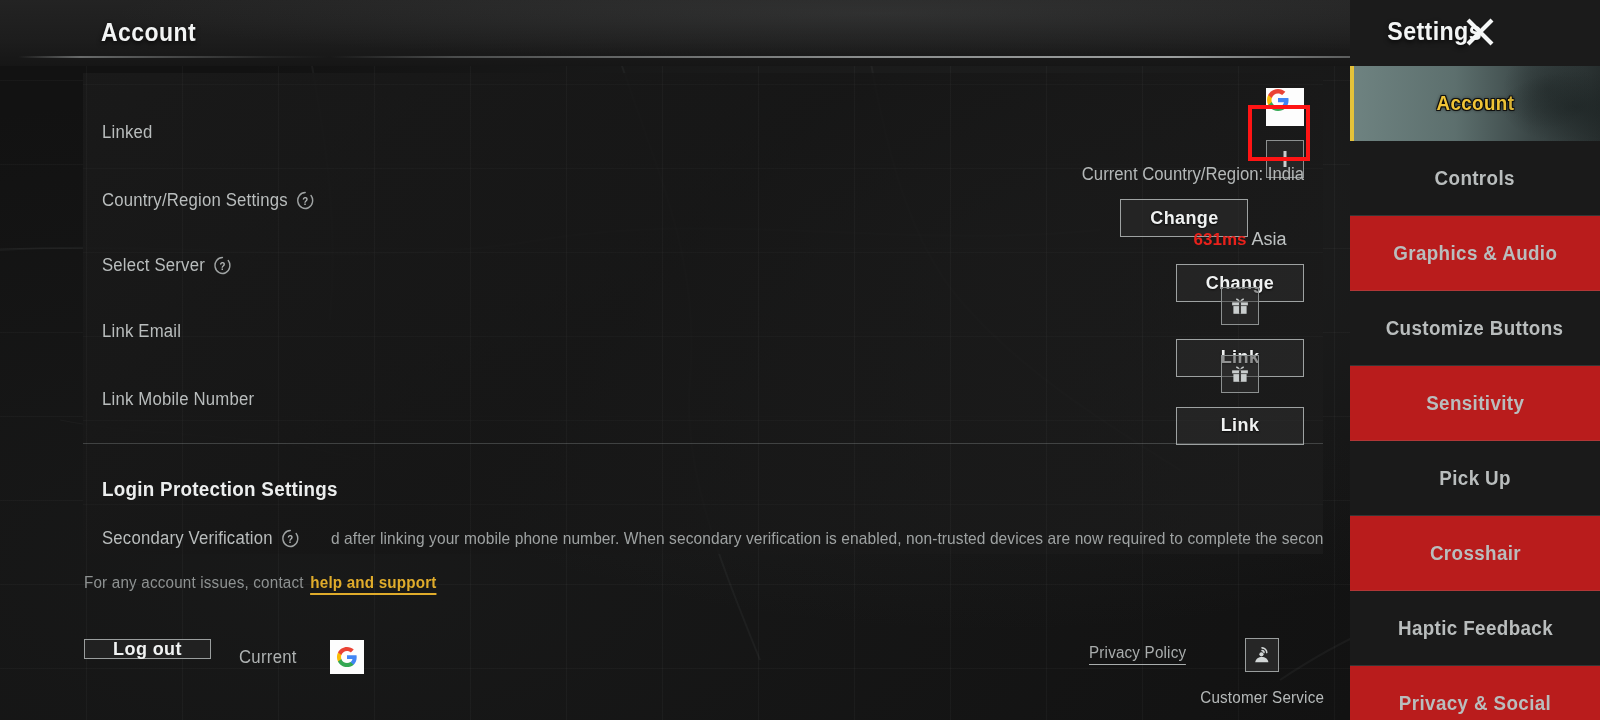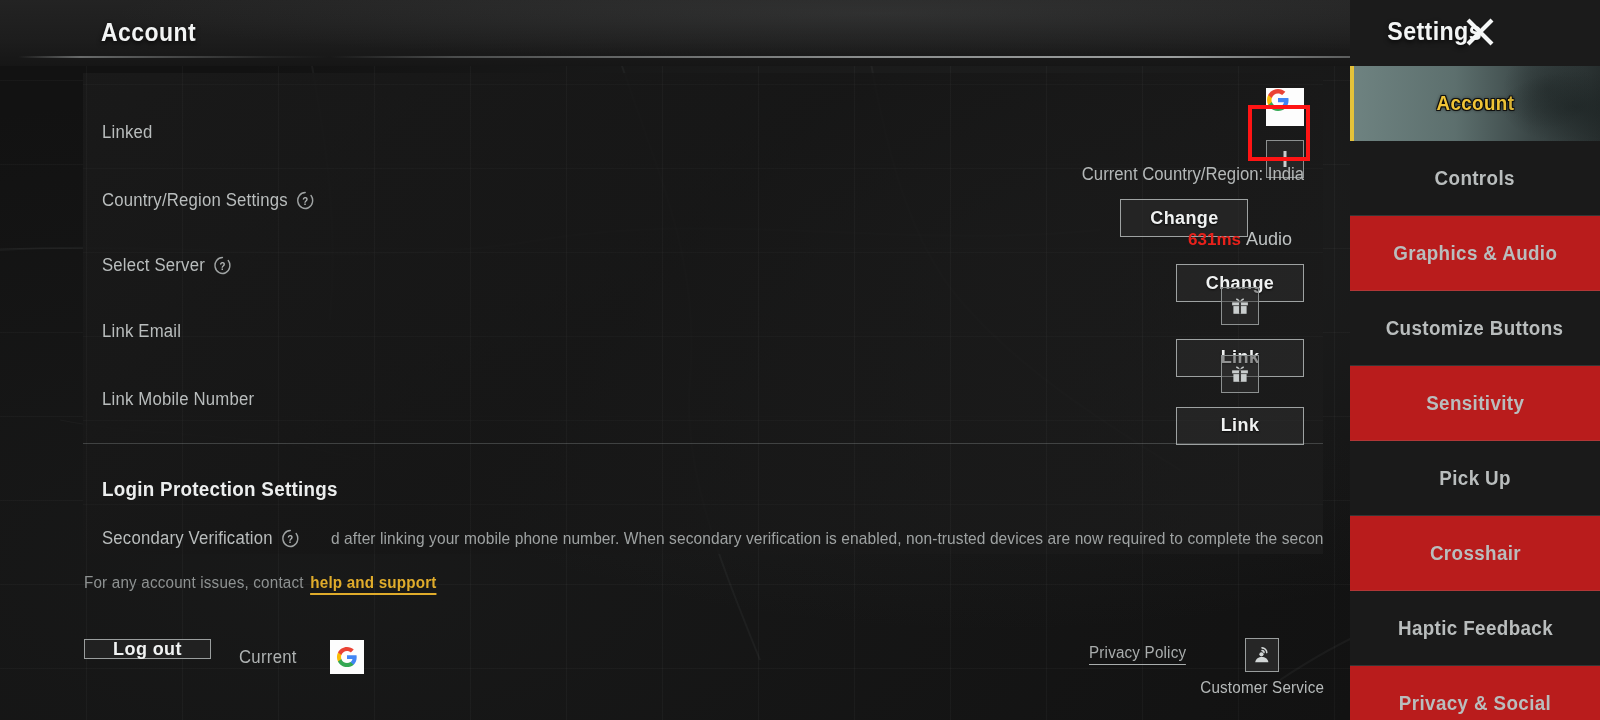--- a/index.html
+++ b/index.html
@@ -195,21 +195,21 @@
   }
 
   .privacy-link {
     position: absolute; left: 1089px; top: 644px;
     font-size: 16px; color: #a9adad; letter-spacing: .2px;
     border-bottom: 1px solid #a9adad; padding-bottom: 2px; cursor: pointer;
     transform: scaleX(.95); transform-origin: left center;
   }
   .cs-wrap {
     position: absolute; left: 1197px; top: 638px;
-    display: flex; flex-direction: column; align-items: center; gap: 7px;
+    display: flex; flex-direction: column; align-items: center; gap: 17px;
     cursor: pointer;
   }
   .cs-tile {
     width: 34px; height: 34px;
     border: 1px solid #9a9e9e;
     background: rgba(52,52,52,.6);
     display: flex; align-items: center; justify-content: center;
   }
   .cs-label { font-size: 16px; color: #b6baba; letter-spacing: .2px; transform: scaleX(.95); }
 
@@ -343,21 +343,21 @@
         <span>Select Server</span>
         <span class="q-icon">
           <svg width="19" height="19" viewBox="0 0 20 20">
             <path d="M10 1.6 a8.4 8.4 0 1 0 6.6 3.2" fill="none" stroke="#9ea2a2" stroke-width="1.6" stroke-linecap="round"></path>
             <text x="10" y="14.4" font-size="11" font-family="Liberation Sans, sans-serif" font-weight="700" fill="#b2b6b6" text-anchor="middle">?</text>
           </svg>
         </span>
       </div>
       <div class="row-right">
         <span>
-          <span class="server-ping">631</span><span class="server-ping unit">ms</span><span class="server-region">Audio</span>
+          <span class="server-ping">631</span><span class="server-ping unit">ms</span><span class="server-region">Asia</span>
         </span>
         <div class="btn btn-wide">Change</div>
       </div>
     </div>
 
     <div class="row" style="top:225px;">
       <div class="row-label">
         <span>Link Email</span>
       </div>
       <div class="row-right">

